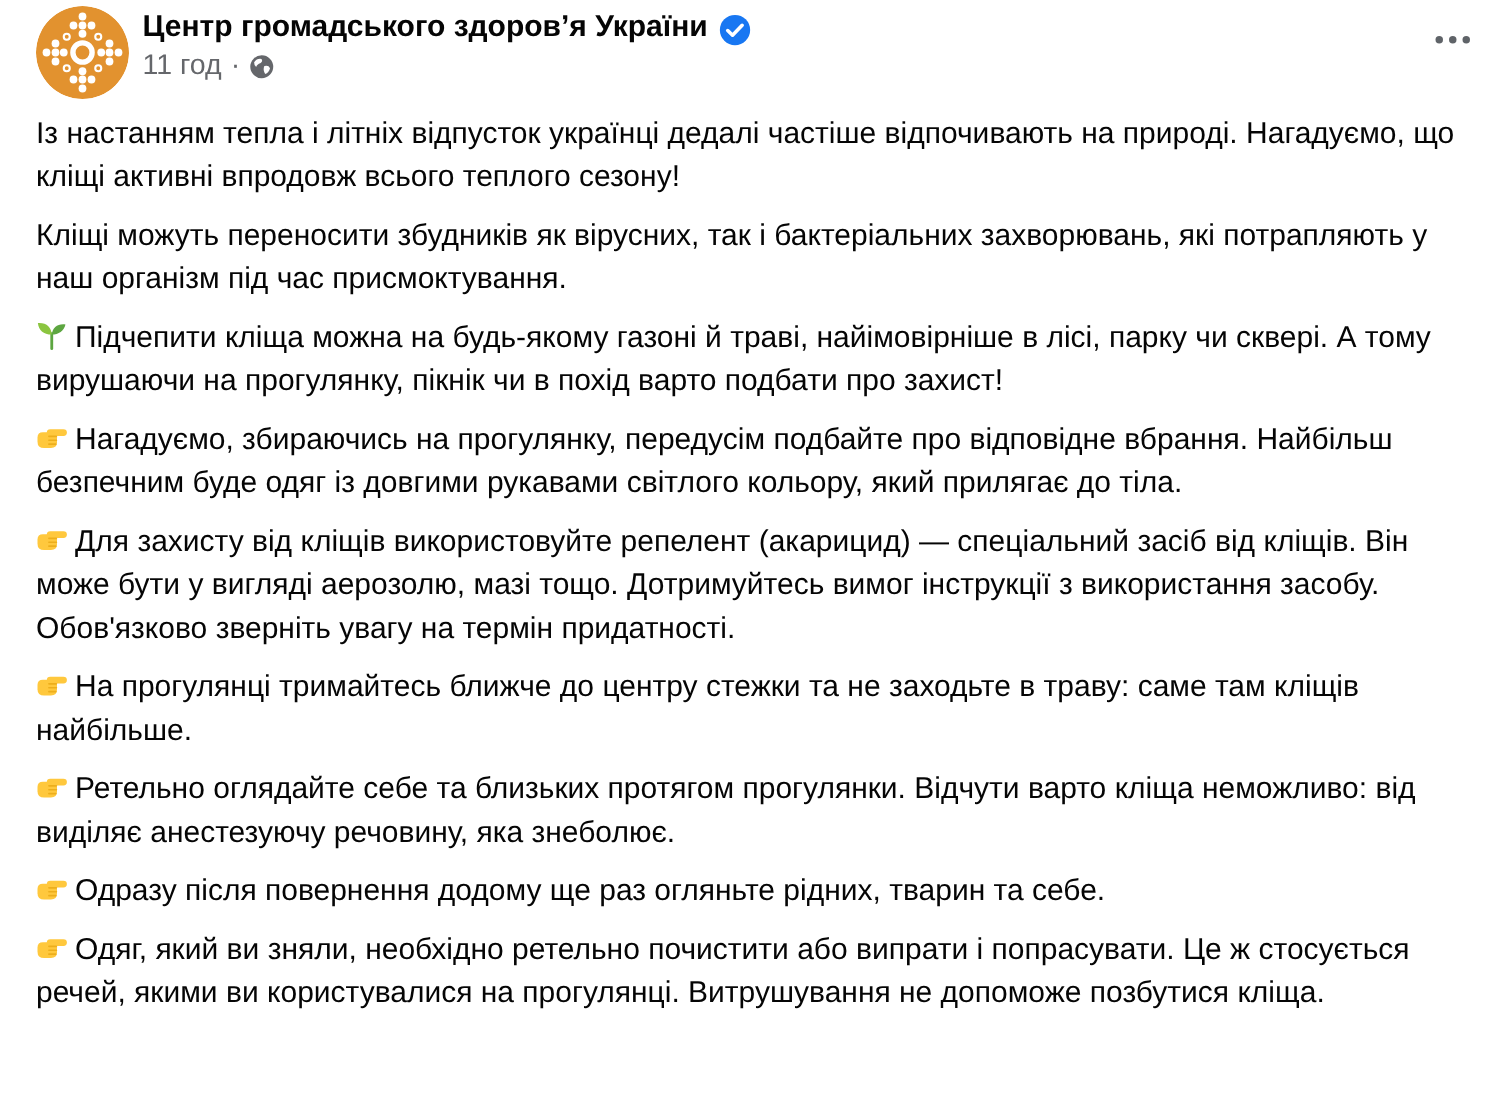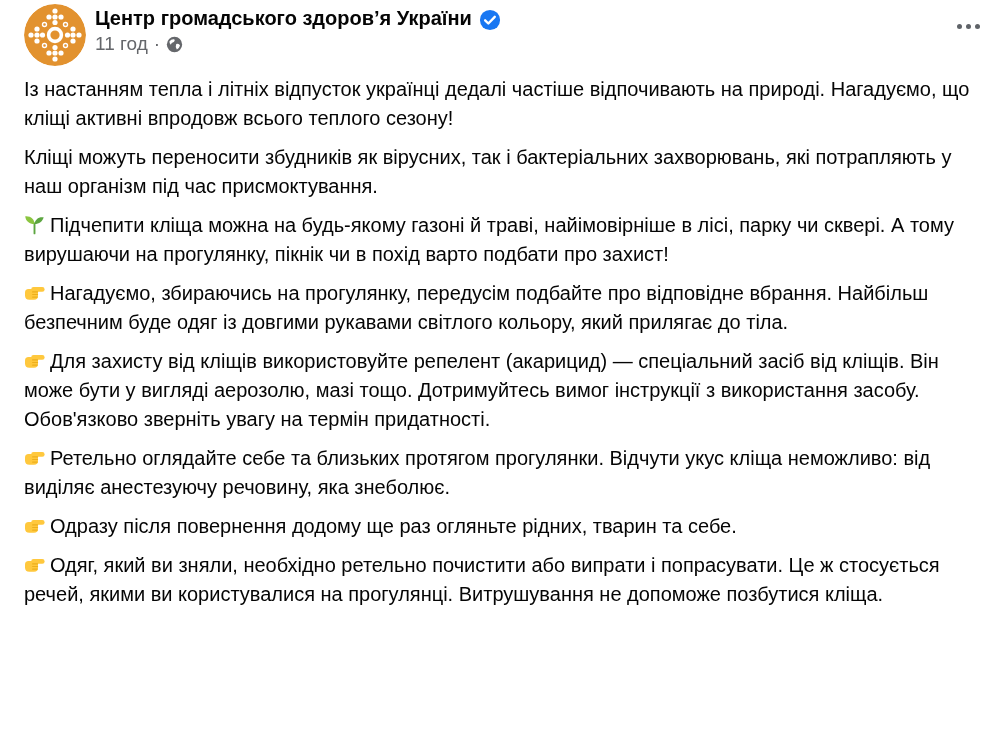--- a/index.html
+++ b/index.html
@@ -198,30 +198,39 @@
   <p class="para"><span class="emoji">
   <svg viewBox="0 0 21 20" xmlns="http://www.w3.org/2000/svg">
     <rect x="7.2" y="4.6" width="13.4" height="4.6" rx="2.3" fill="#FFC83D"></rect>
     <path d="M1 10.2 Q1 6.6 4.6 6.6 L10.6 6.6 Q14 6.6 14 10 L14 13.4 Q14 17.2 10 17.2 L5.4 17.2 Q1 17.2 1 13 Z" fill="#FFC83D"></path>
     <path d="M8.6 9.4 L13.6 9.4" stroke="#EDAE1C" stroke-width="1.1" stroke-linecap="round"></path>
     <path d="M8.6 12 L13.6 12" stroke="#EDAE1C" stroke-width="1.1" stroke-linecap="round"></path>
     <path d="M8.6 14.6 L13.2 14.6" stroke="#EDAE1C" stroke-width="1.1" stroke-linecap="round"></path>
   </svg>
 </span><span class="para-text">Для захисту від кліщів використовуйте репелент (акарицид) — спеціальний засіб від кліщів. Він може бути у вигляді аерозолю, мазі тощо. Дотримуйтесь вимог інструкції з використання засобу. Обов'язково зверніть увагу на термін придатності.</span></p>
 
-
-  <p class="para"><span class="emoji">
-  <svg viewBox="0 0 21 20" xmlns="http://www.w3.org/2000/svg">
-    <rect x="7.2" y="4.6" width="13.4" height="4.6" rx="2.3" fill="#FFC83D"></rect>
-    <path d="M1 10.2 Q1 6.6 4.6 6.6 L10.6 6.6 Q14 6.6 14 10 L14 13.4 Q14 17.2 10 17.2 L5.4 17.2 Q1 17.2 1 13 Z" fill="#FFC83D"></path>
-    <path d="M8.6 9.4 L13.6 9.4" stroke="#EDAE1C" stroke-width="1.1" stroke-linecap="round"></path>
-    <path d="M8.6 12 L13.6 12" stroke="#EDAE1C" stroke-width="1.1" stroke-linecap="round"></path>
-    <path d="M8.6 14.6 L13.2 14.6" stroke="#EDAE1C" stroke-width="1.1" stroke-linecap="round"></path>
-  </svg>
-</span><span class="para-text">Ретельно оглядайте себе та близьких протягом прогулянки. Відчути укус кліща неможливо: від виділяє анестезуючу речовину, яка знеболює.</span></p>
+  <p class="para"><span class="emoji">
+  <svg viewBox="0 0 21 20" xmlns="http://www.w3.org/2000/svg">
+    <rect x="7.2" y="4.6" width="13.4" height="4.6" rx="2.3" fill="#FFC83D"></rect>
+    <path d="M1 10.2 Q1 6.6 4.6 6.6 L10.6 6.6 Q14 6.6 14 10 L14 13.4 Q14 17.2 10 17.2 L5.4 17.2 Q1 17.2 1 13 Z" fill="#FFC83D"></path>
+    <path d="M8.6 9.4 L13.6 9.4" stroke="#EDAE1C" stroke-width="1.1" stroke-linecap="round"></path>
+    <path d="M8.6 12 L13.6 12" stroke="#EDAE1C" stroke-width="1.1" stroke-linecap="round"></path>
+    <path d="M8.6 14.6 L13.2 14.6" stroke="#EDAE1C" stroke-width="1.1" stroke-linecap="round"></path>
+  </svg>
+</span><span class="para-text">На прогулянці тримайтесь ближче до центру стежки та не заходьте в траву: саме там кліщів найбільше.</span></p>
+
+  <p class="para"><span class="emoji">
+  <svg viewBox="0 0 21 20" xmlns="http://www.w3.org/2000/svg">
+    <rect x="7.2" y="4.6" width="13.4" height="4.6" rx="2.3" fill="#FFC83D"></rect>
+    <path d="M1 10.2 Q1 6.6 4.6 6.6 L10.6 6.6 Q14 6.6 14 10 L14 13.4 Q14 17.2 10 17.2 L5.4 17.2 Q1 17.2 1 13 Z" fill="#FFC83D"></path>
+    <path d="M8.6 9.4 L13.6 9.4" stroke="#EDAE1C" stroke-width="1.1" stroke-linecap="round"></path>
+    <path d="M8.6 12 L13.6 12" stroke="#EDAE1C" stroke-width="1.1" stroke-linecap="round"></path>
+    <path d="M8.6 14.6 L13.2 14.6" stroke="#EDAE1C" stroke-width="1.1" stroke-linecap="round"></path>
+  </svg>
+</span><span class="para-text">Ретельно оглядайте себе та близьких протягом прогулянки. Відчути варто кліща неможливо: від виділяє анестезуючу речовину, яка знеболює.</span></p>
 
   <p class="para"><span class="emoji">
   <svg viewBox="0 0 21 20" xmlns="http://www.w3.org/2000/svg">
     <rect x="7.2" y="4.6" width="13.4" height="4.6" rx="2.3" fill="#FFC83D"></rect>
     <path d="M1 10.2 Q1 6.6 4.6 6.6 L10.6 6.6 Q14 6.6 14 10 L14 13.4 Q14 17.2 10 17.2 L5.4 17.2 Q1 17.2 1 13 Z" fill="#FFC83D"></path>
     <path d="M8.6 9.4 L13.6 9.4" stroke="#EDAE1C" stroke-width="1.1" stroke-linecap="round"></path>
     <path d="M8.6 12 L13.6 12" stroke="#EDAE1C" stroke-width="1.1" stroke-linecap="round"></path>
     <path d="M8.6 14.6 L13.2 14.6" stroke="#EDAE1C" stroke-width="1.1" stroke-linecap="round"></path>
   </svg>
 </span><span class="para-text">Одразу після повернення додому ще раз огляньте рідних, тварин та себе.</span></p>

